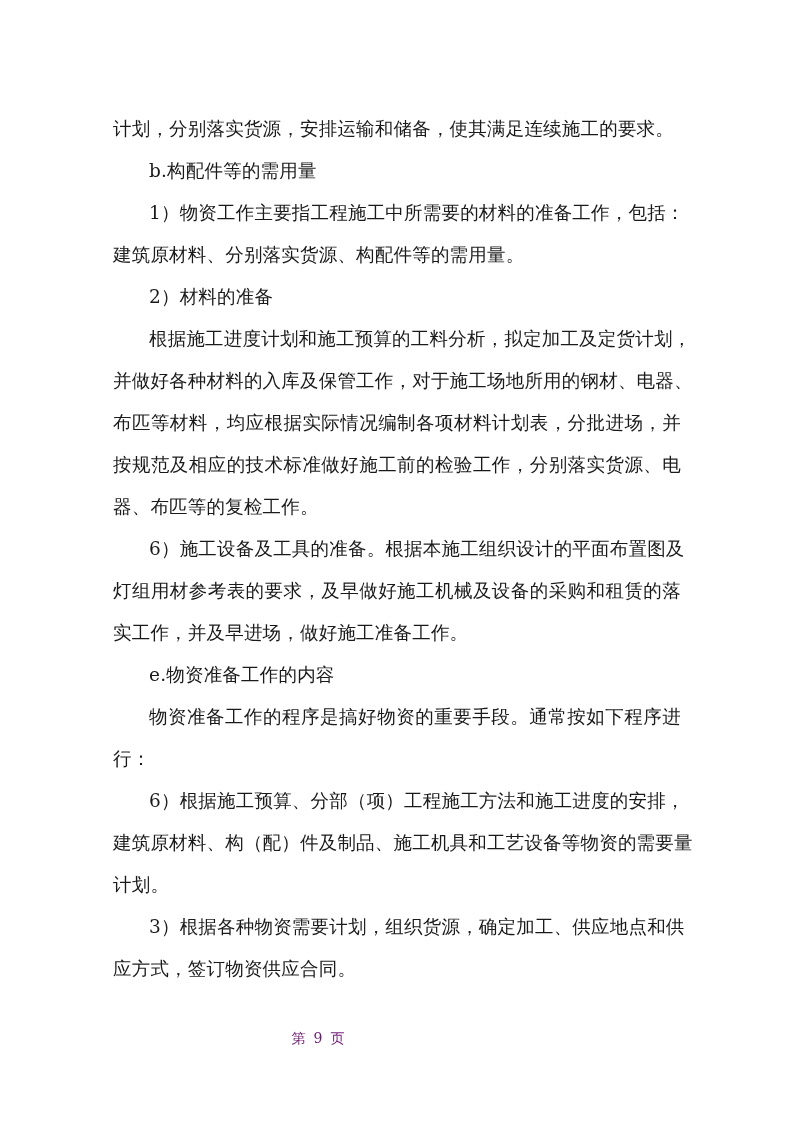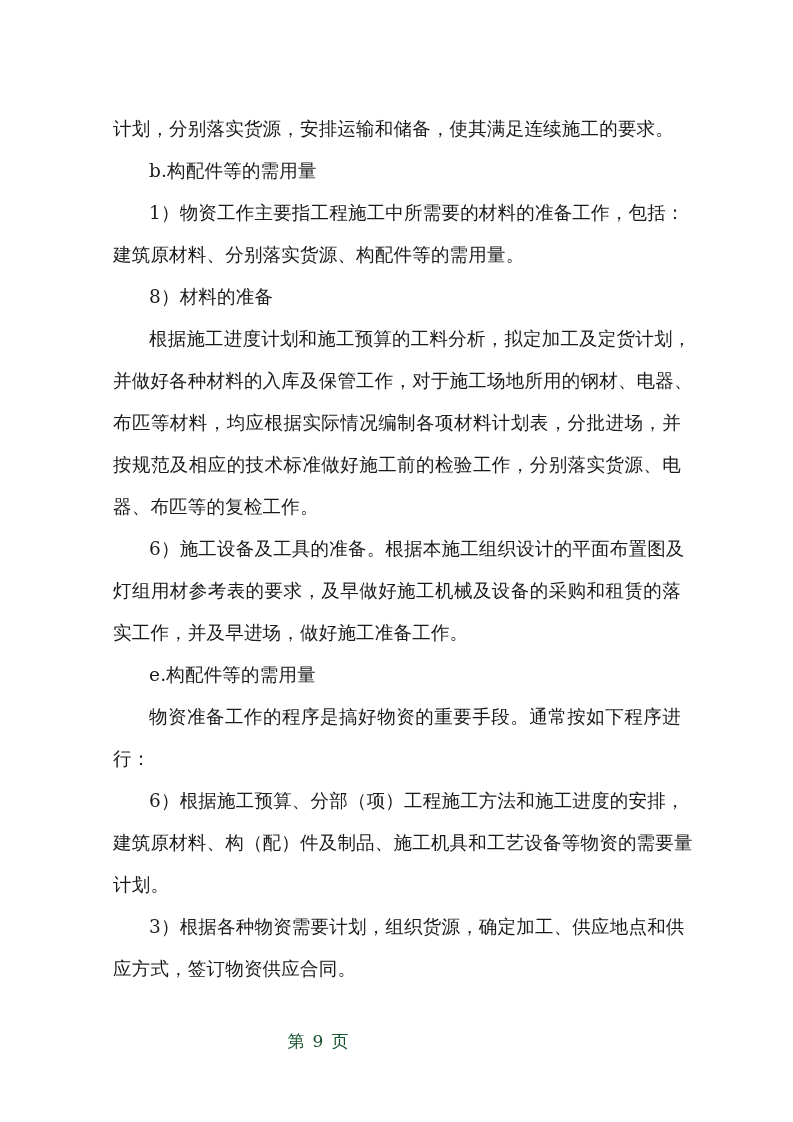--- a/index.html
+++ b/index.html
@@ -34,45 +34,45 @@
     .justify {
       text-align: justify;
       text-align-last: justify;
     }
     .footer {
       position: absolute;
       left: 0;
       width: 636px;
       top: 1030px;
       text-align: center;
-      font-size: 17px;
-      color: #14532d;
+      font-size: 14px;
+      color: #701a75;
     }
     .footer span {
       margin: 0 4px;
     }
   </style>
 </head>
 <body>
 
 <div class="page">
   <div class="line">计划，分别落实货源，安排运输和储备，使其满足连续施工的要求。</div>
   <div class="line indent">b.构配件等的需用量</div>
   <div class="line indent justify">1）物资工作主要指工程施工中所需要的材料的准备工作，包括：</div>
   <div class="line">建筑原材料、分别落实货源、构配件等的需用量。</div>
-  <div class="line indent">8）材料的准备</div>
+  <div class="line indent">2）材料的准备</div>
   <div class="line indent justify">根据施工进度计划和施工预算的工料分析，拟定加工及定货计划，</div>
   <div class="line justify">并做好各种材料的入库及保管工作，对于施工场地所用的钢材、电器、</div>
   <div class="line justify">布匹等材料，均应根据实际情况编制各项材料计划表，分批进场，并</div>
   <div class="line justify">按规范及相应的技术标准做好施工前的检验工作，分别落实货源、电</div>
   <div class="line">器、布匹等的复检工作。</div>
   <div class="line indent justify">6）施工设备及工具的准备。根据本施工组织设计的平面布置图及</div>
   <div class="line justify">灯组用材参考表的要求，及早做好施工机械及设备的采购和租赁的落</div>
   <div class="line">实工作，并及早进场，做好施工准备工作。</div>
-  <div class="line indent">e.构配件等的需用量</div>
+  <div class="line indent">e.物资准备工作的内容</div>
   <div class="line indent justify">物资准备工作的程序是搞好物资的重要手段。通常按如下程序进</div>
   <div class="line">行：</div>
   <div class="line indent justify">6）根据施工预算、分部（项）工程施工方法和施工进度的安排，</div>
   <div class="line justify">建筑原材料、构（配）件及制品、施工机具和工艺设备等物资的需要量</div>
   <div class="line">计划。</div>
   <div class="line indent justify">3）根据各种物资需要计划，组织货源，确定加工、供应地点和供</div>
   <div class="line">应方式，签订物资供应合同。</div>
 </div>
 
 <div class="footer">

